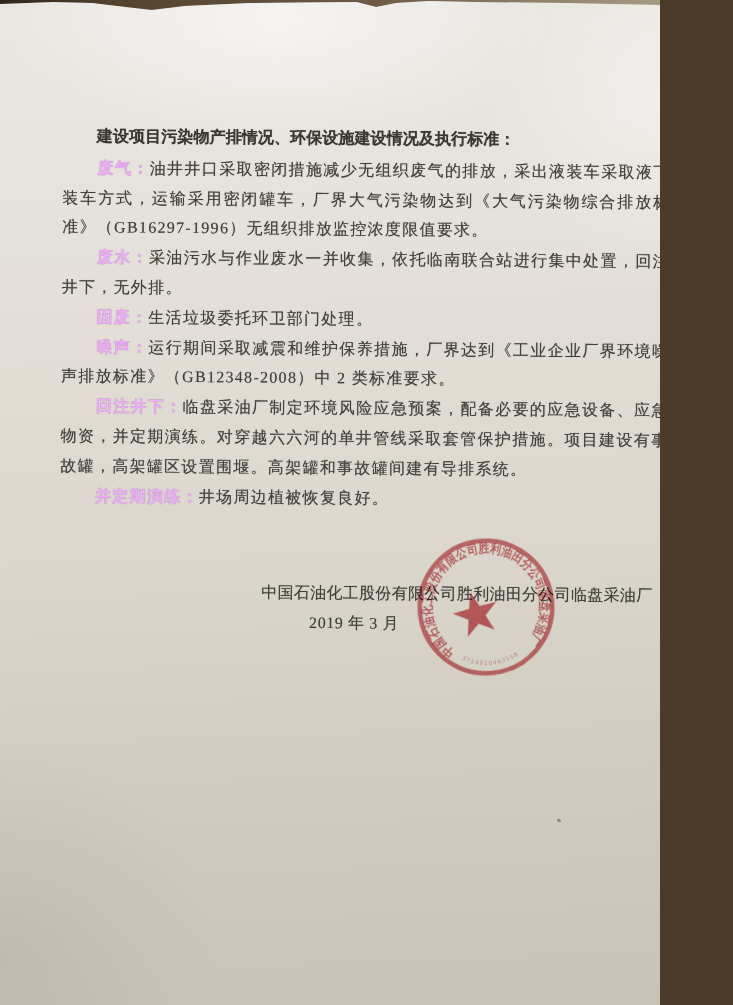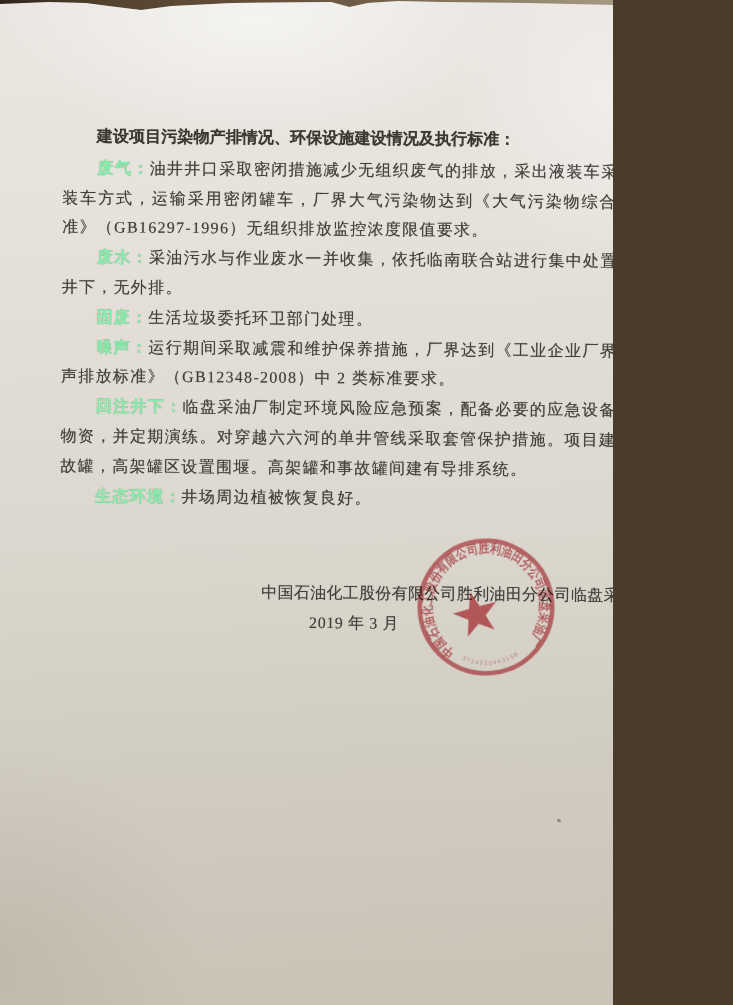--- a/index.html
+++ b/index.html
@@ -3,21 +3,21 @@
 <meta charset="utf-8">
 <style>
   html,body{margin:0;padding:0;}
   body{
     width:733px;height:1005px;
     font-family:"Liberation Serif","DejaVu Serif",serif;
     background:#4a3b2b;
     overflow:hidden;
   }
   .page{
-    position:relative;width:613px;height:1005px;overflow:hidden;
+    position:relative;width:660px;height:1005px;overflow:hidden;
   }
   
   .photo-bg{
     position:absolute;inset:0;
     background:linear-gradient(90deg,#2f251a 0%,#54432f 18%,#614f3a 40%,#6e5c47 58%,#8d7d66 80%,#a79a84 100%);
   }
   
   .paper{
     position:absolute;inset:0;
     background:
@@ -36,21 +36,21 @@
     text-shadow:0 0 0.8px rgba(67,64,60,0.55);
   }
   .content p{margin:0;padding:0;}
   .title{
     font-weight:700;color:#39362f;
     letter-spacing:0.1px;
     margin-bottom:2px !important;
     text-indent:34px;
   }
   .para{text-indent:35px;}
-  .para .label{font-weight:700;color:#86efac;}
+  .para .label{font-weight:700;color:#f0abfc;}
   .sig{margin-top:66px;text-align:left;}
   .sig .company{margin-left:202px !important;letter-spacing:0.3px;}
   .sig .date{margin-left:250px !important;letter-spacing:0.6px;}
   
   .seal{
     position:absolute;left:417px;top:538px;width:138px;height:138px;
     transform:rotate(-5deg);
     mix-blend-mode:multiply;
     opacity:0.88;
     filter:blur(0.4px);
@@ -80,21 +80,21 @@
     <p class="para"><span class="label">废气：</span><span>油井井口采取密闭措施减少无组织废气的排放，采出液装车采取液下装车方式，运输采用密闭罐车，厂界大气污染物达到《大气污染物综合排放标准》（GB16297-1996）无组织排放监控浓度限值要求。</span></p>
 
     <p class="para"><span class="label">废水：</span><span>采油污水与作业废水一并收集，依托临南联合站进行集中处置，回注井下，无外排。</span></p>
 
     <p class="para"><span class="label">固废：</span><span>生活垃圾委托环卫部门处理。</span></p>
 
     <p class="para"><span class="label">噪声：</span><span>运行期间采取减震和维护保养措施，厂界达到《工业企业厂界环境噪声排放标准》（GB12348-2008）中 2 类标准要求。</span></p>
 
     <p class="para"><span class="label">回注井下：</span><span>临盘采油厂制定环境风险应急预案，配备必要的应急设备、应急物资，并定期演练。对穿越六六河的单井管线采取套管保护措施。项目建设有事故罐，高架罐区设置围堰。高架罐和事故罐间建有导排系统。</span></p>
 
-    <p class="para"><span class="label">生态环境：</span><span>井场周边植被恢复良好。</span></p>
+    <p class="para"><span class="label">并定期演练：</span><span>井场周边植被恢复良好。</span></p>
 
     <div class="sig">
       <p class="company">中国石油化工股份有限公司胜利油田分公司临盘采油厂</p>
       <p class="date">2019 年 3 月</p>
     </div>
   </div>
 
   <div class="seal">
     <svg viewBox="0 0 200 200" xmlns="http://www.w3.org/2000/svg">
       <circle class="rim" cx="100" cy="100" r="96"></circle>

